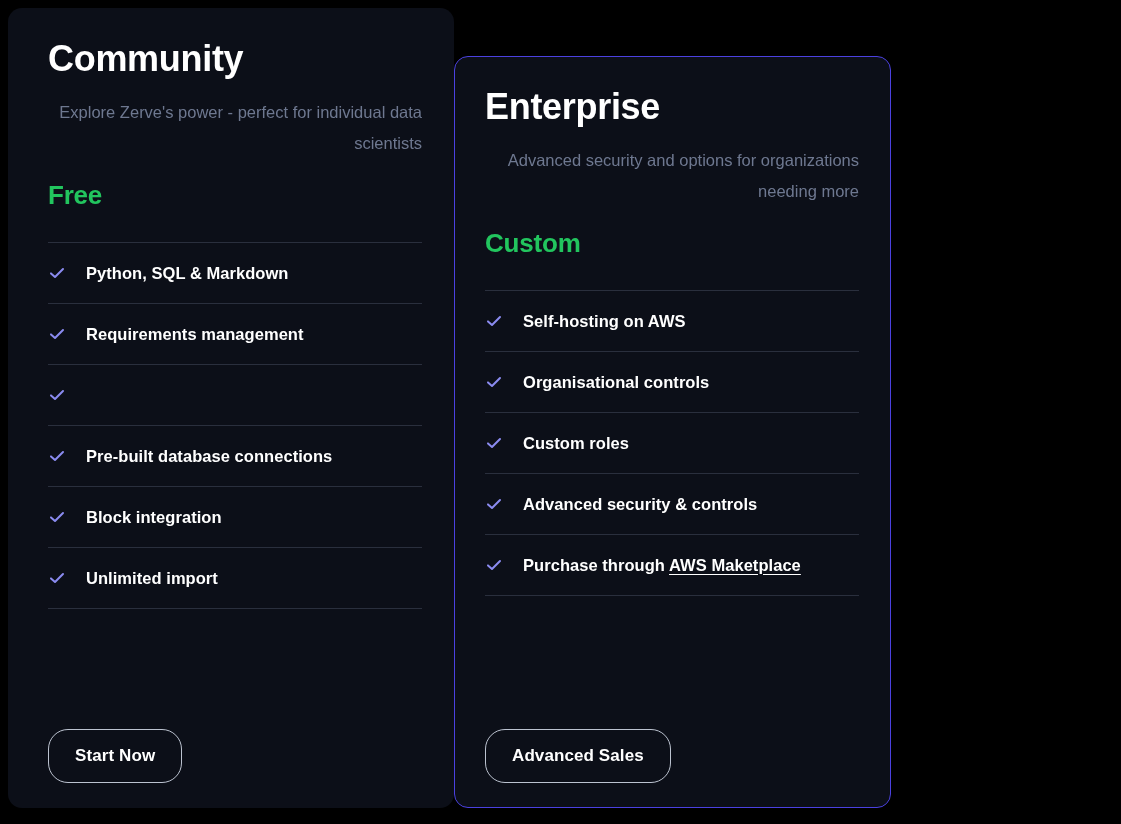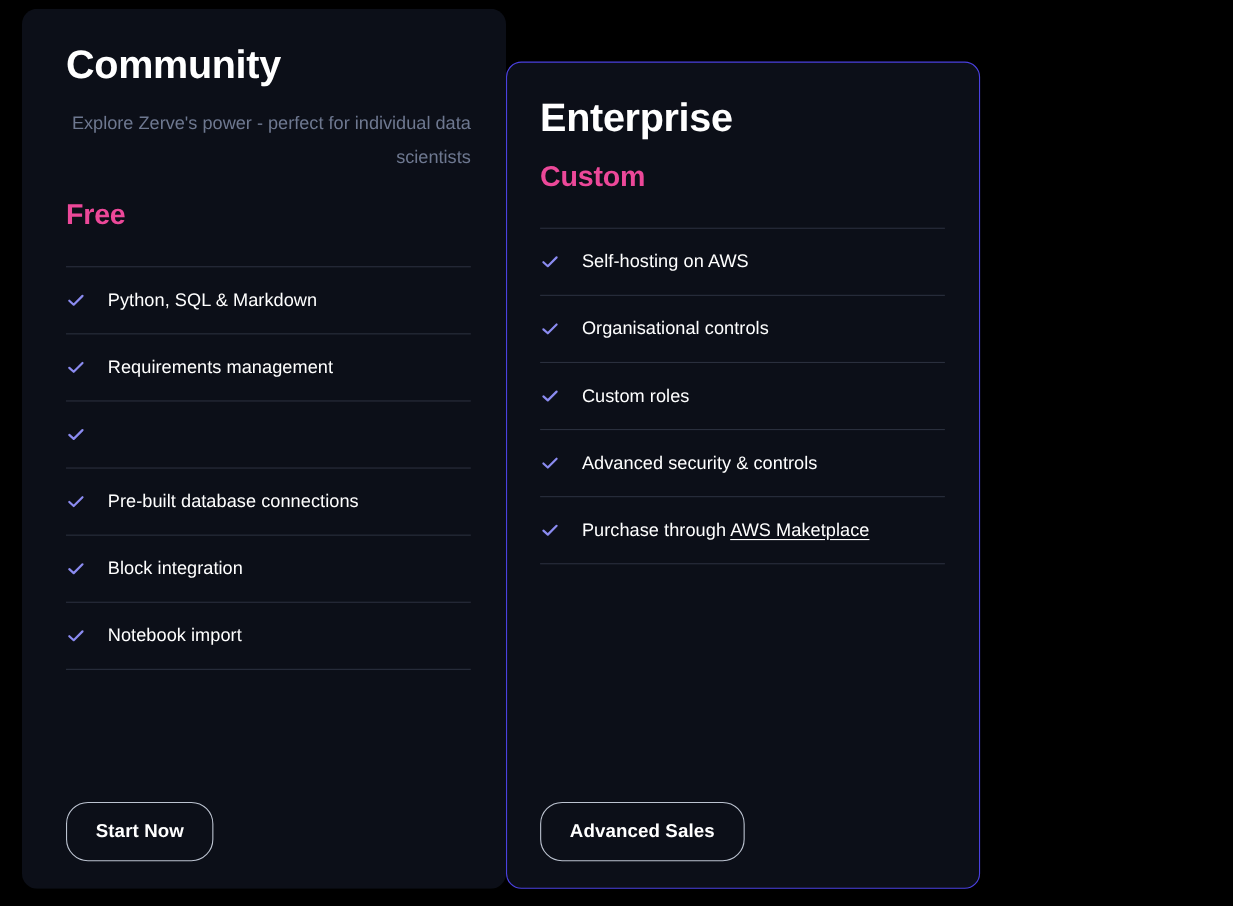--- a/index.html
+++ b/index.html
@@ -15,21 +15,21 @@
   body {
     font-family: "Liberation Sans", sans-serif;
     -webkit-font-smoothing: antialiased;
   }
 
   .pricing-wrap {
     width: 904px;
     height: 824px;
     display: flex;
     align-items: stretch;
-    padding: 8px 13px 16px 20px;
+    padding: 8px 13px 16px 8px;
   }
 
   .card {
     position: relative;
     flex: 1 1 0;
     background: #0c0f18;
     border-radius: 14px;
     padding: 30px 31px 0 39px;
     display: flex;
     flex-direction: column;
@@ -62,21 +62,21 @@
     color: #6e7890;
     font-weight: 400;
     max-width: 470px;
     margin-bottom: 22px;
     text-align: right;
   }
 
   .plan-price {
     font-size: 26px;
     font-weight: 700;
-    color: #ec4899;
+    color: #22c55e;
     letter-spacing: -0.2px;
     margin-bottom: 31px;
   }
 
   .feature-list {
     list-style: none;
     border-top: 1px solid #2a2f3d;
   }
 
   .feature-item {
@@ -91,21 +91,21 @@
     flex: 0 0 auto;
     width: 18px;
     height: 18px;
     display: block;
   }
 
   .check-icon svg { display: block; }
 
   .feature-text {
     font-size: 16.5px;
-    font-weight: 400;
+    font-weight: 700;
     color: #ffffff;
     letter-spacing: 0.05px;
     white-space: nowrap;
   }
 
   .feature-text .link {
     text-decoration: underline;
     text-underline-offset: 3px;
     color: #ffffff;
     cursor: pointer;
@@ -183,31 +183,32 @@
             </svg>
         </span>
         <span class="feature-text">Block integration</span>
       </li>
       <li class="feature-item">
         <span class="check-icon">
           <svg width="18" height="18" viewBox="0 0 18 18" fill="none">
               <path d="M3 9.4 L7 13 L15 5" stroke="#8b8bf0" stroke-width="2" stroke-linecap="round" stroke-linejoin="round"></path>
             </svg>
         </span>
-        <span class="feature-text">Notebook import</span>
+        <span class="feature-text">Unlimited import</span>
       </li>
     </ul>
 
     <div class="card-footer">
       <button class="cta-button">Start Now</button>
     </div>
   </section>
 
   <section class="card card--enterprise">
     <h2 class="plan-name">Enterprise</h2>
+    <p class="plan-desc">Advanced security and options for organizations needing more</p>
     <div class="plan-price">Custom</div>
 
     <ul class="feature-list">
       <li class="feature-item">
         <span class="check-icon">
           <svg width="18" height="18" viewBox="0 0 18 18" fill="none">
               <path d="M3 9.4 L7 13 L15 5" stroke="#8b8bf0" stroke-width="2" stroke-linecap="round" stroke-linejoin="round"></path>
             </svg>
         </span>
         <span class="feature-text">Self-hosting on AWS</span>

